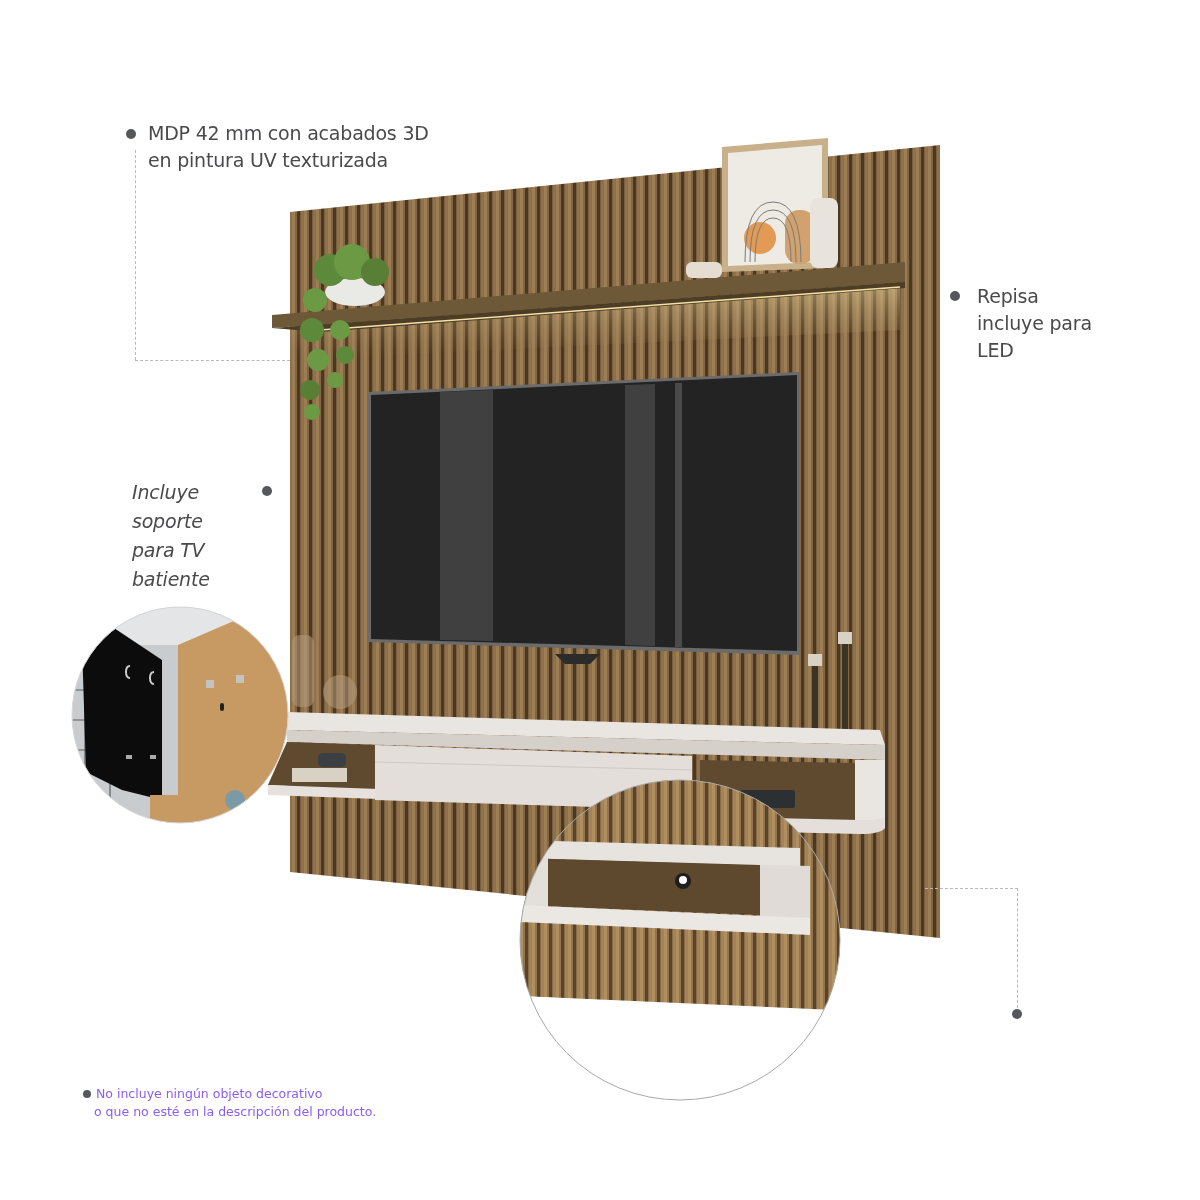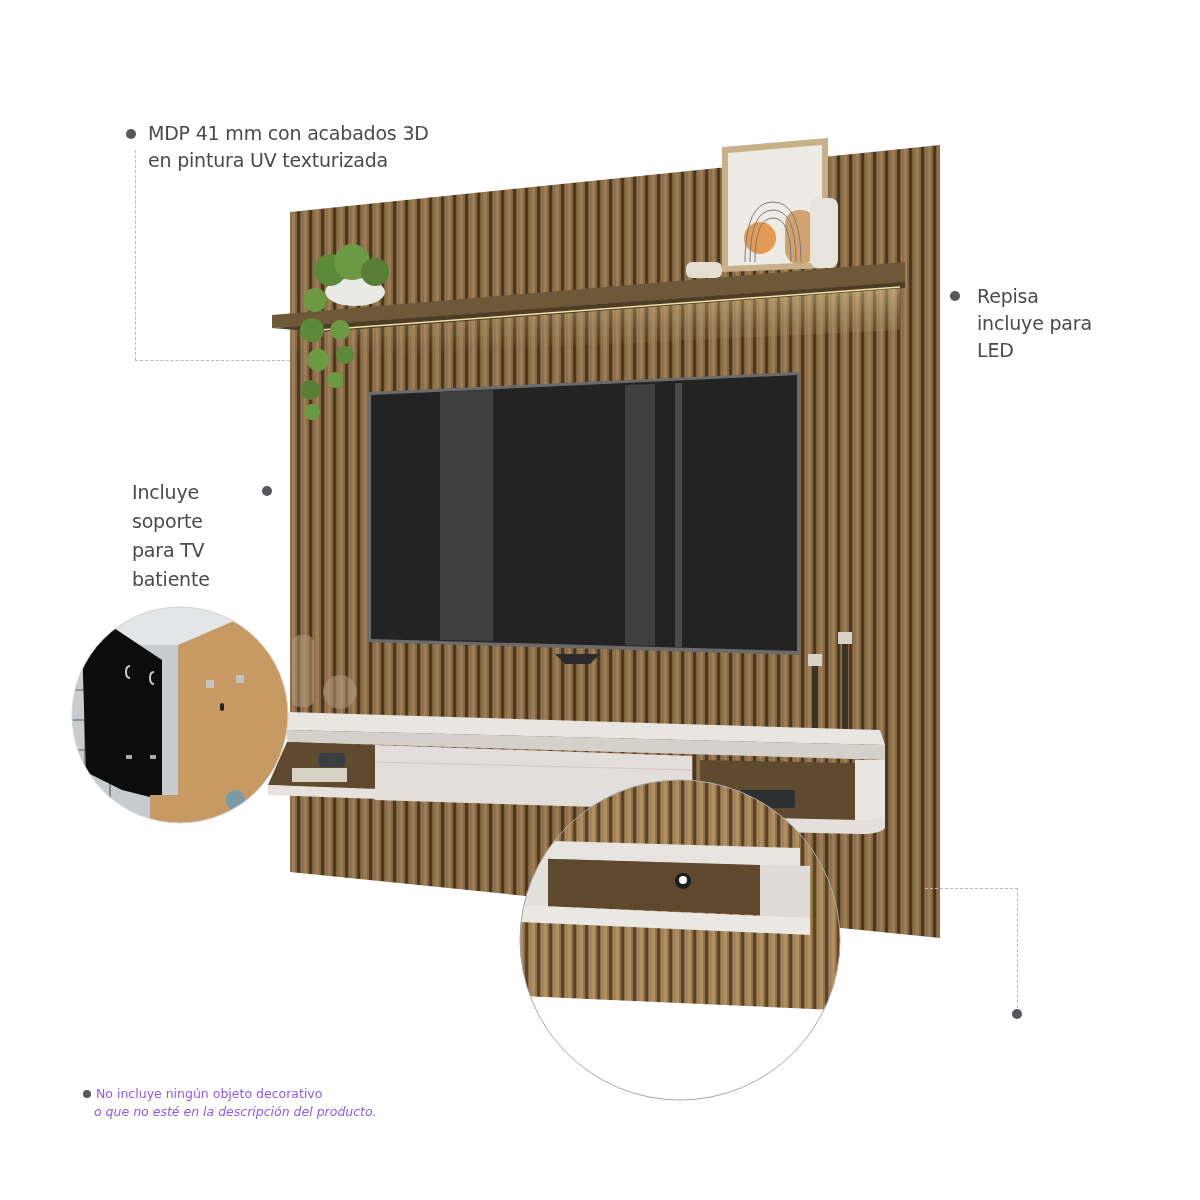--- a/index.html
+++ b/index.html
@@ -157,40 +157,40 @@
     <circle cx="180" cy="715" r="108" fill="none" stroke="#d5d5d5" stroke-width="1"></circle>
   </svg>
 
   <div class="dash-v" style="left:135px;top:150px;height:210px;"></div>
   <div class="dash-h" style="left:135px;top:360px;width:155px;"></div>
   <div class="dash-h" style="left:925px;top:888px;width:93px;"></div>
   <div class="dash-v" style="left:1017px;top:888px;height:120px;"></div>
 
   <span class="dot" style="left:126px;top:129px;"></span>
   <div class="callout" style="left:148px;top:120px;">
-    <span class="line">MDP 41 mm con acabados 3D</span>
+    <span class="line">MDP 42 mm con acabados 3D</span>
     <span class="line">en pintura UV texturizada</span>
   </div>
 
   <span class="dot" style="left:950px;top:291px;"></span>
   <div class="callout" style="left:970px;top:283px;margin-left:7px;">
     <span class="line">Repisa</span>
     <span class="line">incluye para</span>
     <span class="line">LED</span>
   </div>
 
   <span class="dot" style="left:262px;top:486px;"></span>
-  <div class="callout" style="left:132px;top:478px;line-height:29px;">
+  <div class="callout" style="left:132px;top:478px;line-height:29px;font-style:italic;">
     <span class="line">Incluye</span>
     <span class="line">soporte</span>
     <span class="line">para TV</span>
     <span class="line">batiente</span>
   </div>
 
   <span class="dot" style="left:1012px;top:1009px;"></span>
 
   <span class="dot" style="left:83px;top:1090px;width:8px;height:8px;"></span>
   <div class="note" style="left:96px;top:1085px;">
     <span class="line">No incluye ningún objeto decorativo</span>
-    <span class="line" style="margin-left:-2px;font-style:italic;">o que no esté en la descripción del producto.</span>
+    <span class="line" style="margin-left:-2px;">o que no esté en la descripción del producto.</span>
   </div>
 
 </div>
 
 </body></html>

